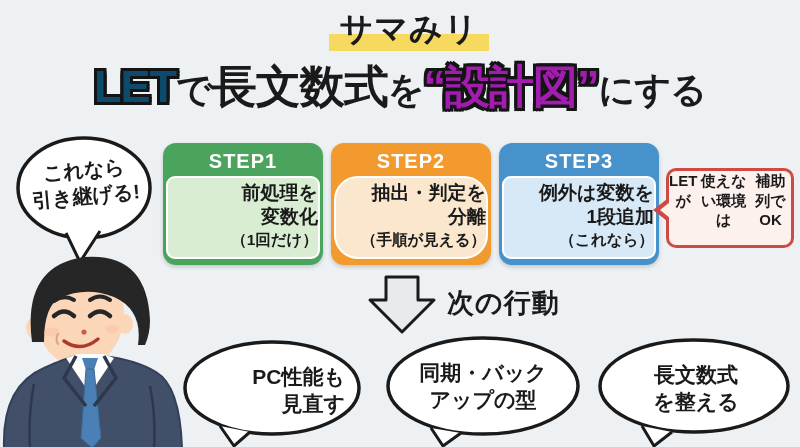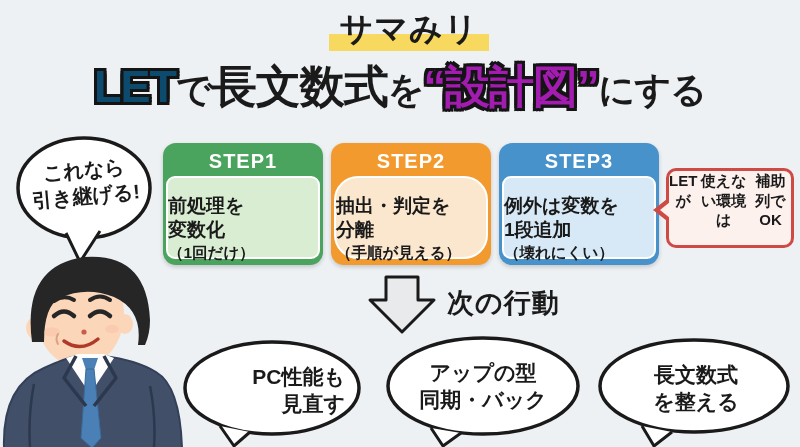--- a/index.html
+++ b/index.html
@@ -30,22 +30,22 @@
        0   -3px 0 #141414, 0    3px 0 #141414;
   }
   .t-green{color:#0c4a6e;}
   .t-yellow{color:#a21caf;}
   
   .steps{position:absolute;left:163px;top:143px;display:flex;gap:8px;}
   .step{width:160px;height:122px;border-radius:13px;padding:3px;box-sizing:border-box;
         box-shadow:0 2px 4px rgba(0,0,0,.18);}
   .step-head{height:30px;line-height:30px;text-align:center;color:#fff;
              font-weight:800;font-size:20px;letter-spacing:1px;}
-  .step-body{height:83px;border:2.5px solid #fff;border-radius:9px;text-align:left;
-             padding-top:16px;box-sizing:border-box;}
+  .step-body{height:83px;border:2.5px solid #fff;border-radius:9px;text-align:right;
+             padding-top:3px;box-sizing:border-box;}
   .step-body .l1,.step-body .l2{font-size:19px;font-weight:800;line-height:1.28;}
   .step-body .l3{font-size:15.5px;font-weight:800;line-height:1.35;}
   .step1{background:#4aa45e;} .step1 .step-body{background:#d9edd3;}
   .step2{background:#f39a2e;} .step2 .step-body{background:#fbe7cd;border-radius:24px;}
   .step3{background:#4792cb;} .step3 .step-body{background:#d7e9f6;}
   
   .note{
     position:absolute;left:666px;top:168px;width:128px;height:80px;
     background:#fdf1ee;border:3.5px solid #cf4a45;border-radius:10px;
     display:flex;flex-direction:row;justify-content:center;text-align:center;
@@ -95,21 +95,21 @@
         <div class="l1">抽出・判定を</div>
         <div class="l2">分離</div>
         <div class="l3">（手順が見える）</div>
       </div>
     </div>
     <div class="step step3">
       <div class="step-head">STEP3</div>
       <div class="step-body">
         <div class="l1">例外は変数を</div>
         <div class="l2">1段追加</div>
-        <div class="l3">（壊れにくい）</div>
+        <div class="l3">（これなら）</div>
       </div>
     </div>
   </div>
 
   <div class="note">
     <div class="note-tail-border"></div>
     <div class="note-tail-fill"></div>
     <div>LETが</div>
     <div>使えない環境は</div>
     <div>補助列でOK</div>
@@ -177,22 +177,22 @@
   <div class="bubble-text bt-a1">
     <div>PC性能も</div>
     <div>見直す</div>
   </div>
 
   <svg class="bubble-svg" style="left:383px;top:336px;" width="200" height="111" viewBox="0 0 200 111">
     <ellipse cx="100" cy="50" rx="95" ry="48" fill="#ffffff" stroke="#1a1a1a" stroke-width="3.5"></ellipse>
     <path d="M 48,92 L 60,110 L 78,97" fill="#ffffff" stroke="#1a1a1a" stroke-width="3" stroke-linejoin="round"></path>
   </svg>
   <div class="bubble-text bt-a2">
+    <div>同期・バック</div>
     <div>アップの型</div>
-    <div>同期・バック</div>
   </div>
 
   <svg class="bubble-svg" style="left:596px;top:338px;" width="200" height="109" viewBox="0 0 200 109">
     <ellipse cx="98" cy="48" rx="94" ry="46" fill="#ffffff" stroke="#1a1a1a" stroke-width="3.5"></ellipse>
     <path d="M 46,88 L 58,108 L 76,94" fill="#ffffff" stroke="#1a1a1a" stroke-width="3" stroke-linejoin="round"></path>
   </svg>
   <div class="bubble-text bt-a3">
     <div>長文数式</div>
     <div>を整える</div>
   </div>

